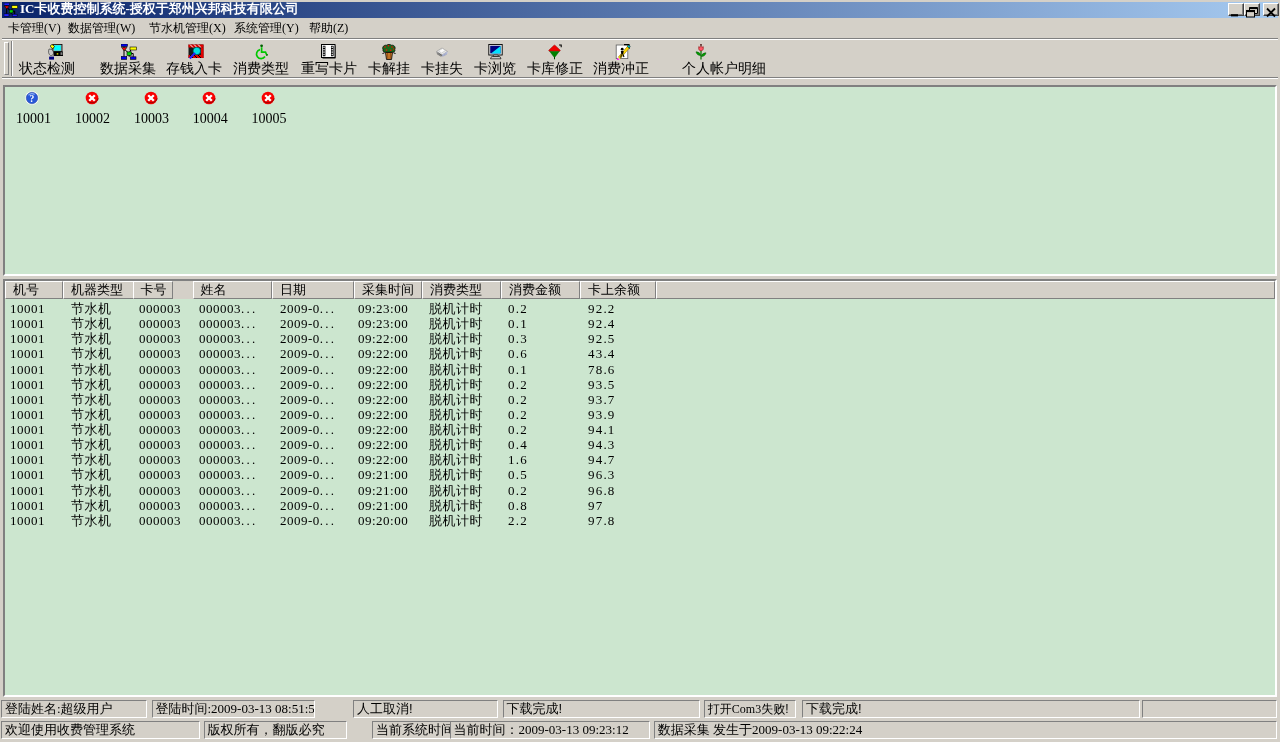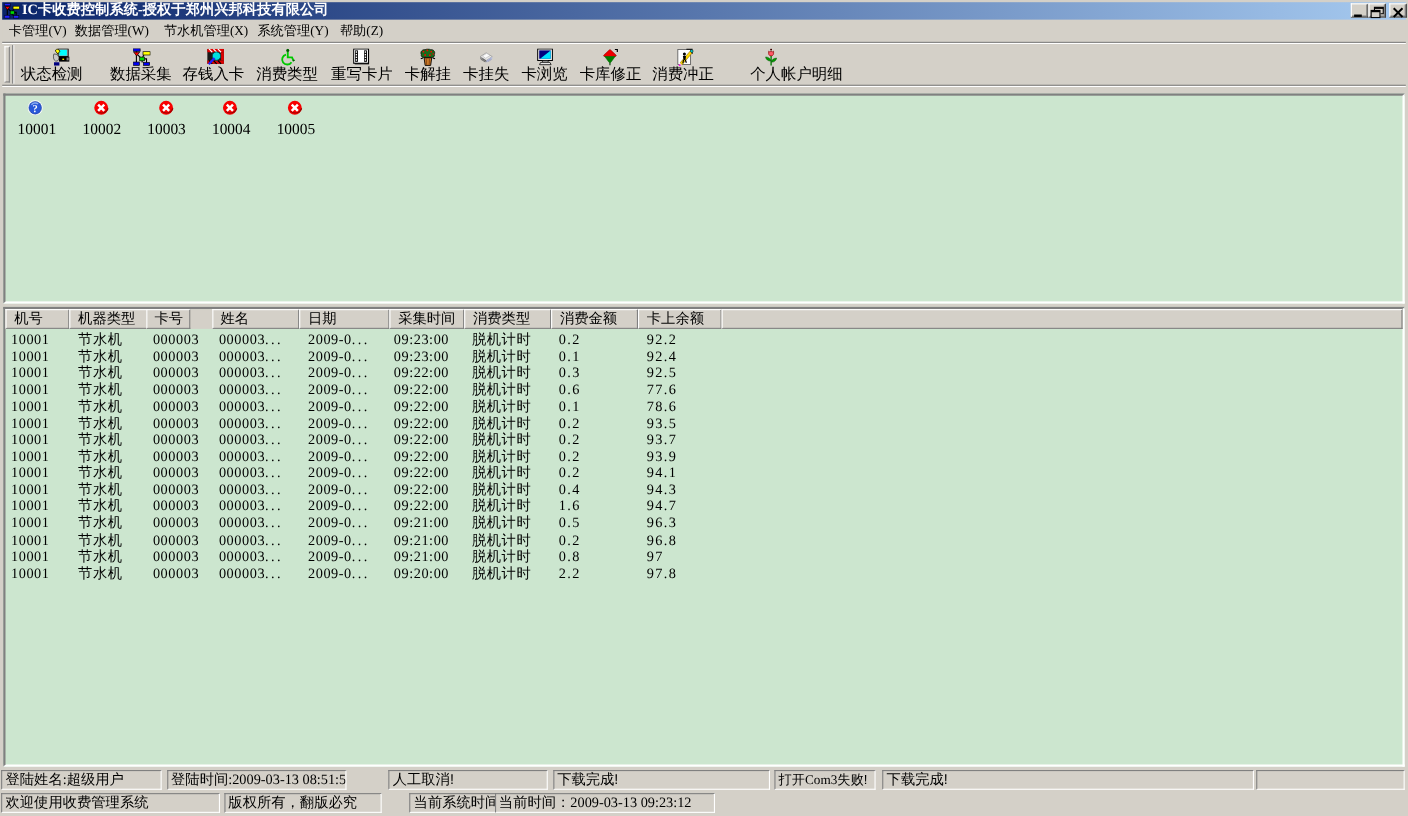--- a/index.html
+++ b/index.html
@@ -283,21 +283,21 @@
     </div>
 <div class="lvrow" style="top:64.39px">
       <span style="left:5px">10001</span>
       <span style="left:66px">节水机</span>
       <span style="left:134px">000003</span>
       <span style="left:194px">000003<i class="el">...</i></span>
       <span style="left:275px">2009-0<i class="el">...</i></span>
       <span style="left:353px">09:22:00</span>
       <span style="left:424px">脱机计时</span>
       <span class="ls2" style="left:503px">0.6</span>
-      <span class="ls2" style="left:583px">77.6</span>
+      <span class="ls2" style="left:583px">43.4</span>
     </div>
 <div class="lvrow" style="top:79.52000000000001px">
       <span style="left:5px">10001</span>
       <span style="left:66px">节水机</span>
       <span style="left:134px">000003</span>
       <span style="left:194px">000003<i class="el">...</i></span>
       <span style="left:275px">2009-0<i class="el">...</i></span>
       <span style="left:353px">09:22:00</span>
       <span style="left:424px">脱机计时</span>
       <span class="ls2" style="left:503px">0.1</span>
@@ -421,13 +421,14 @@
 <div class="spanel" style="left:502.5px;width:197.0px">下载完成<b style="font-family:'Liberation Sans',sans-serif">!</b></div>
 <div class="spanel" style="left:703.8px;width:92.2px;font-size:12px">打开Com3失败<b style="font-family:'Liberation Sans',sans-serif">!</b></div>
 <div class="spanel" style="left:802px;width:337.5px">下载完成<b style="font-family:'Liberation Sans',sans-serif">!</b></div>
 <div class="spanel" style="left:1142px;width:135px"></div>
 </div>
 <div class="sbar" id="sbar2" style="left:0;top:721px;width:1280px">
 <div class="spanel" style="left:1px;width:199px">欢迎使用收费管理系统</div>
 <div class="spanel" style="left:203.6px;width:143.9px">版权所有，翻版必究</div>
 <div class="spanel" style="left:372px;width:82px">当前系统时间</div>
 <div class="spanel" style="left:449.5px;width:200.5px">当前时间：2009-03-13 09:23:12</div>
+<div class="spanel" style="left:653.8px;width:623.2px">数据采集 发生于2009-03-13 09:22:24</div>
 </div>
 
 </body></html>

